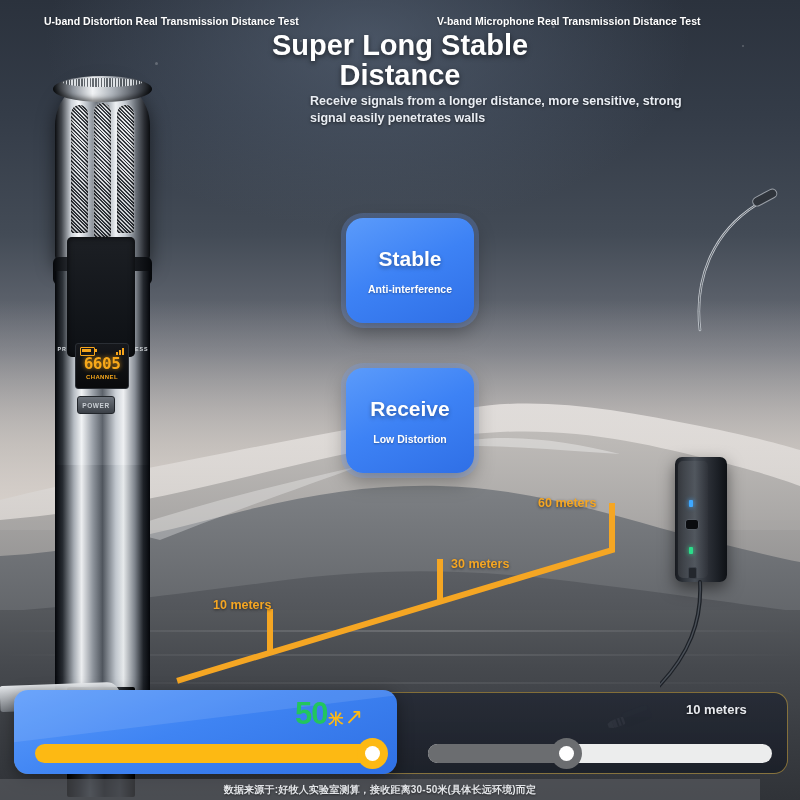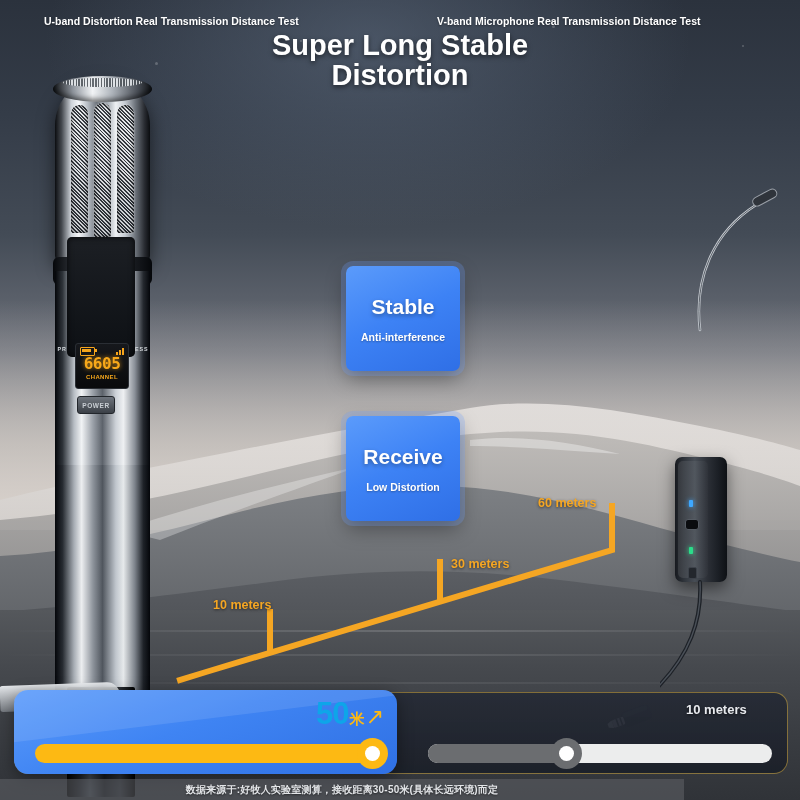--- a/index.html
+++ b/index.html
@@ -138,24 +138,24 @@
     border-radius:2px;
   }
   .mic-base{
     position:absolute;left:0;top:684px;width:120px;height:26px;
     background:linear-gradient(180deg,rgba(235,238,241,.95),rgba(150,156,163,.6));
     border-radius:3px 14px 14px 3px;transform:rotate(-2deg);
   }
 
   
   .badge{
-    position:absolute;width:114px;height:105px;border-radius:7px;
+    position:absolute;width:128px;height:105px;border-radius:17px;
     background:linear-gradient(155deg,#5b9bfb 0%,#3d82f5 48%,#2f6fe6 100%);
     box-shadow:0 0 0 5px rgba(110,160,250,.25),0 8px 20px rgba(0,0,0,.35);
-    display:flex;flex-direction:column;align-items:center;justify-content:center;gap:12px;margin-top:48px;
+    display:flex;flex-direction:column;align-items:center;justify-content:center;gap:12px;
   }
   .badge-t{font-size:21px;font-weight:bold;color:#fff;text-shadow:0 2px 4px rgba(0,0,0,.35);}
   .badge-s{font-size:10.5px;font-weight:bold;color:#fff;text-shadow:0 1px 2px rgba(0,0,0,.3);}
   #badge1{left:346px;top:218px;}
   #badge2{left:346px;top:368px;}
 
   
   .rx{position:absolute;left:660px;top:175px;width:140px;height:420px;}
   .rx-ant{position:absolute;left:0;top:0;width:140px;height:160px;}
   .rx-body{
@@ -203,21 +203,21 @@
   }
   .cmp-title{
     position:absolute;font-size:10.5px;font-weight:bold;line-height:1.4;
     white-space:nowrap;
   }
   .t-u{left:44px;top:14px;color:#fff;text-shadow:0 1px 2px rgba(0,0,0,.35);}
   .t-v{left:437px;top:14px;color:#fff;text-shadow:0 1px 2px rgba(0,0,0,.4);}
   .big50{
     position:absolute;left:295px;top:700px;display:flex;align-items:flex-end;gap:1px;
   }
-  .big50 .num{font-size:31px;font-weight:bold;color:#0ea5e9;line-height:.9;letter-spacing:-1px;margin-left:21px;}
+  .big50 .num{font-size:31px;font-weight:bold;color:#22c55e;line-height:.9;letter-spacing:-1px;}
   .big50 .unit{font-size:15px;font-weight:bold;color:#fdb913;line-height:1;padding-bottom:2px;}
   .big50 .arrow{font-size:22px;color:#fdb913;line-height:.8;padding-bottom:2px;}
   .ten-m{
     position:absolute;left:686px;top:702px;font-size:13px;font-weight:bold;color:#e8eaee;
     text-shadow:0 1px 3px rgba(0,0,0,.6);white-space:nowrap;
   }
   .slider{position:absolute;height:19px;border-radius:10px;}
   .sl-u-track{left:35px;top:744px;width:345px;background:#fdb913;}
   .sl-u-knob{
     position:absolute;left:357px;top:738px;width:31px;height:31px;border-radius:50%;
@@ -228,21 +228,21 @@
   .sl-v-bg{position:absolute;left:0;top:0;width:344px;height:19px;border-radius:10px;background:#eceded;}
   .sl-v-fill{position:absolute;left:0;top:0;width:138px;height:19px;border-radius:10px;background:#6b6d70;}
   .sl-v-knob{
     position:absolute;left:123px;top:-6px;width:31px;height:31px;border-radius:50%;
     background:#6b6d70;display:flex;align-items:center;justify-content:center;
   }
   .sl-v-knob i{width:15px;height:15px;border-radius:50%;background:#fff;display:block;}
 
   
   .footer{
-    position:absolute;left:0;top:779px;width:684px;height:21px;
+    position:absolute;left:0;top:779px;width:760px;height:21px;
     background:rgba(96,99,104,.55);
     display:flex;align-items:center;justify-content:center;
     font-size:10px;font-weight:bold;color:#e3e5e8;letter-spacing:.2px;
     text-shadow:0 1px 2px rgba(0,0,0,.5);
   }
 </style>
 </head>
 <body>
 
 <div id="stage">
@@ -292,23 +292,24 @@
   </div>
   <div class="ground">
     <div class="ground-streak" style="top:20px;"></div>
     <div class="ground-streak" style="top:44px;opacity:.7;"></div>
     <div class="ground-streak" style="top:72px;opacity:.5;"></div>
     <div class="ground-streak" style="top:110px;opacity:.4;"></div>
   </div>
 
   <div class="headline-wrap">
     <div class="h-row">
-      <div class="h-sub">Super Long Stable Distortion</div>
+      <div class="h-sub">Super Long Stable Distance</div>
     </div>
   </div>
+  <div class="tagline">Receive signals from a longer distance, more sensitive, strong signal easily penetrates walls</div>
 
   <div class="mic">
     <div class="mic-head"></div>
     <div class="grille g1"></div>
     <div class="grille g2"></div>
     <div class="grille g3"></div>
     <div class="mic-ring"></div>
     <div class="mic-knurl"></div>
     <div class="mic-band"></div>
     <div class="mic-body"></div>

